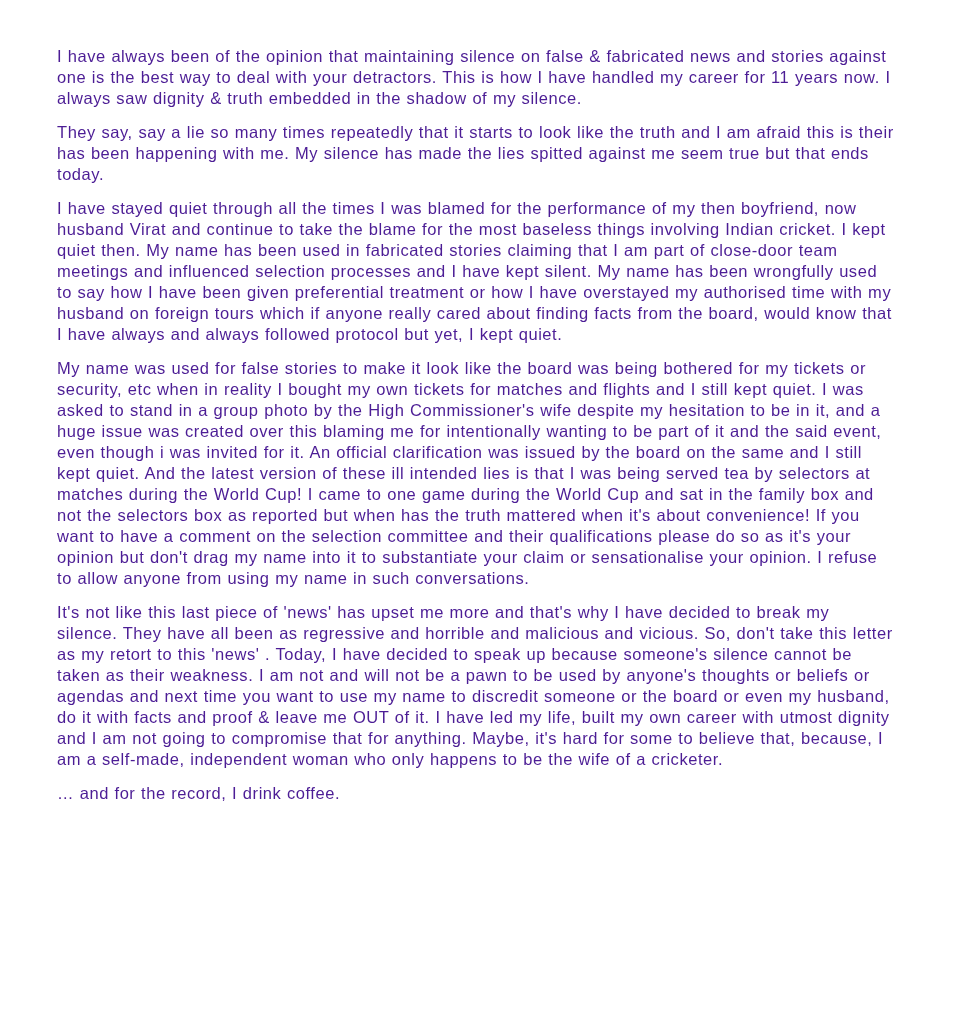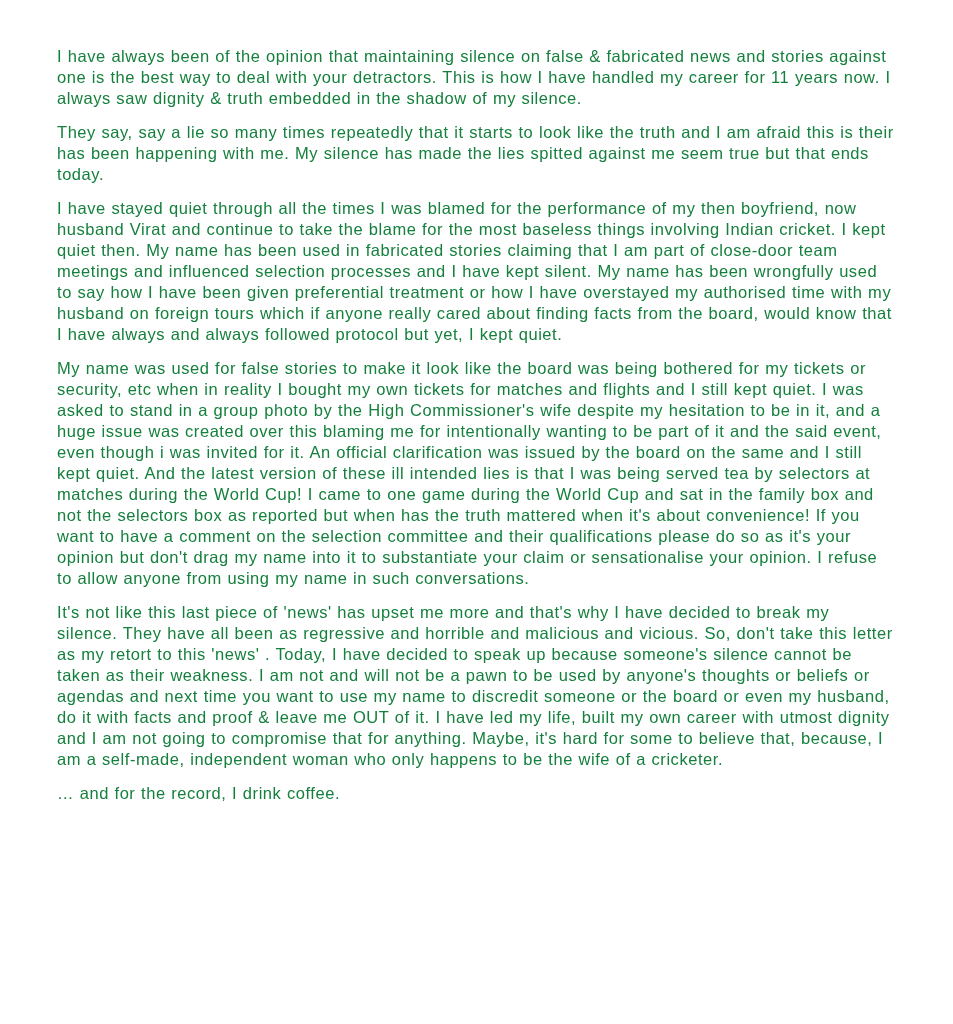--- a/index.html
+++ b/index.html
@@ -15,21 +15,21 @@
   }
   .page {
     box-sizing: border-box;
     width: 953px;
     height: 1024px;
     background: #ffffff;
     padding: 46px 57px 0 57px;
   }
   .statement {
     width: 838px;
-    color: #15803d;
+    color: #4c1d95;
     font-size: 16.5px;
     line-height: 21px;
     letter-spacing: 0.55px;
     word-spacing: 0.5px;
     font-weight: 400;
     text-align: left;
   }
   .statement p {
     margin: 0 0 13px 0;
     padding: 0;

